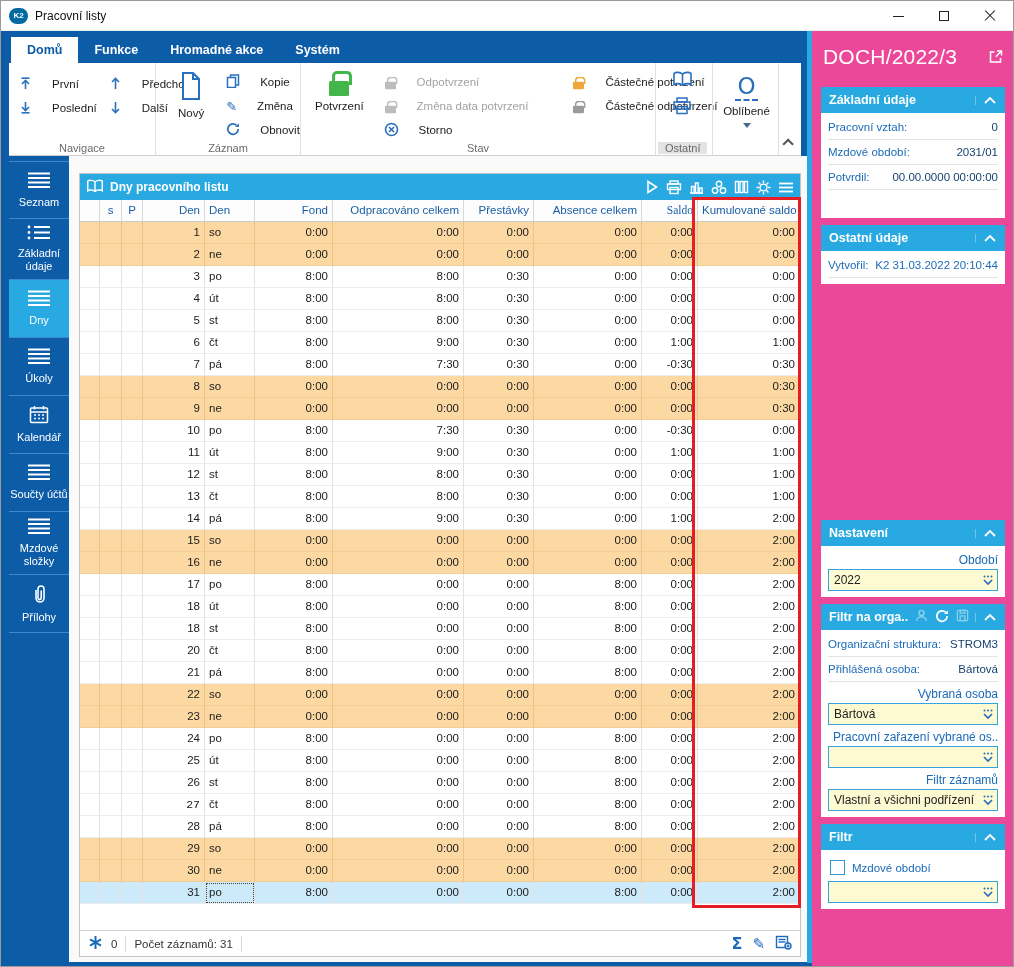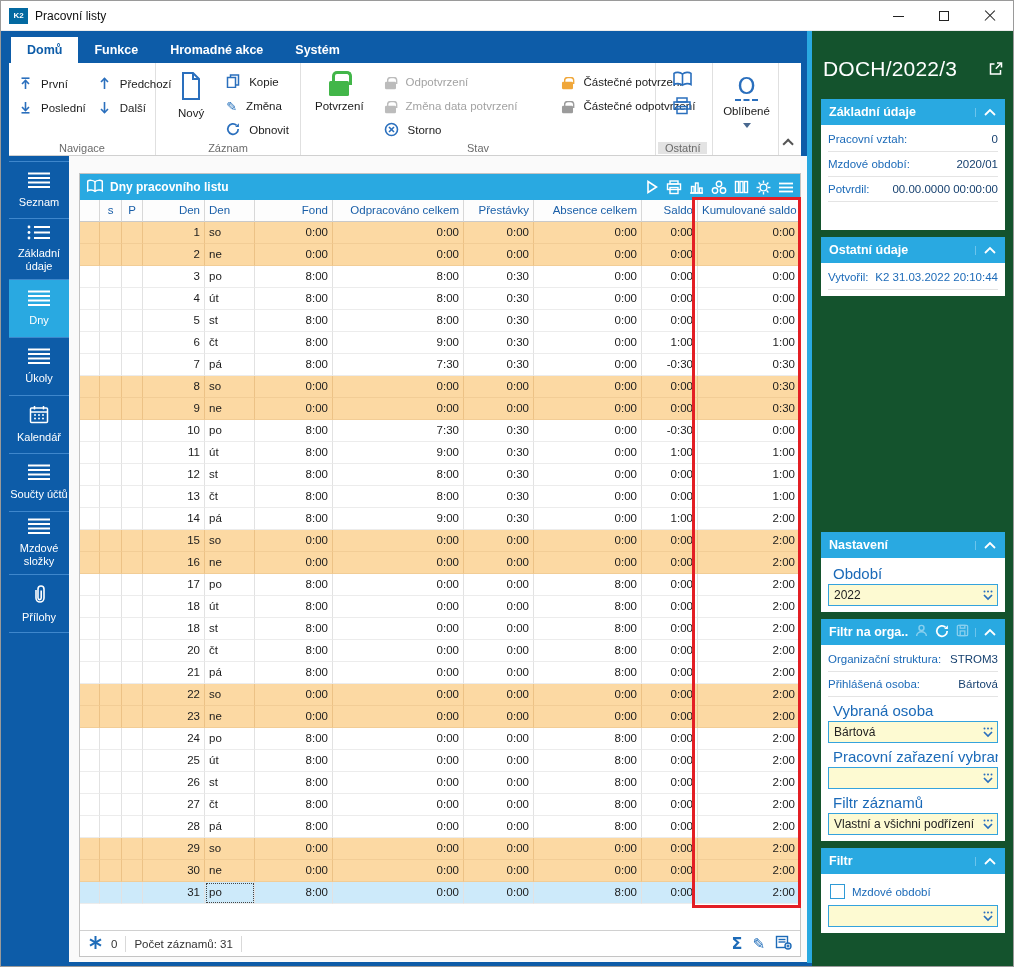--- a/index.html
+++ b/index.html
@@ -3,42 +3,42 @@
 <meta charset="utf-8">
 <style>
   * { box-sizing: border-box; margin: 0; padding: 0; }
   html,body { width:1014px; height:967px; }
   body { font-family:"Liberation Sans", sans-serif; font-size:12px; overflow:hidden; }
 
   .window { position:relative; width:1014px; height:967px; background:#0d5ca8; border:1px solid #9a9a9a; }
 
   
   .titlebar { position:absolute; top:0; left:0; right:0; height:30px; background:#fff; display:flex; align-items:center; padding-left:8px; border-bottom:1px solid #ececec; }
-  .k2badge { width:19px; height:16px; background:#0369a1; color:#fff; font-size:8px; font-weight:bold; display:flex; align-items:center; justify-content:center; border-radius:0; margin-right:7px; }
+  .k2badge { width:19px; height:16px; background:#0369a1; color:#fff; font-size:8px; font-weight:bold; display:flex; align-items:center; justify-content:center; border-radius:8px; margin-right:7px; }
   .wintitle { color:#111; font-size:12px; }
   .wincontrols { position:absolute; right:0; top:0; height:30px; display:flex; }
   .winbtn { width:46px; height:30px; display:flex; align-items:center; justify-content:center; }
   .ic-min { width:11px; height:1px; background:#222; display:block; }
   .ic-max { width:10px; height:10px; border:1px solid #222; display:block; }
   .ic-close { position:relative; width:12px; height:12px; display:block; }
   .ic-close::before,.ic-close::after { content:""; position:absolute; left:-1px; top:5px; width:14px; height:1.4px; background:#222; }
   .ic-close::before { transform:rotate(45deg); } .ic-close::after { transform:rotate(-45deg); }
 
   
   .tabbar { position:absolute; top:30px; left:0; width:806px; height:32px; background:#0d5ca8; display:flex; align-items:flex-end; padding-left:10px; }
   .tab { height:26px; padding:0 16px; display:flex; align-items:center; color:#fff; font-weight:600; font-size:12.5px; cursor:default; }
   .tab.active { background:#fff; color:#0d5ca8; }
 
   
   .ribbon { position:absolute; top:62px; left:8px; width:792px; height:93px; background:#fff; border-bottom:1px solid #d0d0d0; display:flex; }
   .rgroup { position:relative; height:100%; border-right:1px solid #e0e0e0; padding:5px 2px 16px 4px; display:flex; align-items:flex-start; }
   .rgroup-label { position:absolute; bottom:1px; left:0; right:0; text-align:center; font-size:11px; color:#6b6b6b; }
   .rgroup-label.pill { left:2px; right:auto; background:#e3e3e3; padding:0 7px; }
   .rcol { display:flex; flex-direction:column; }
-  .sbtn { height:24px; display:flex; align-items:center; gap:9px; padding:0 6px; font-size:11.5px; color:#1c1c1c; white-space:nowrap;text-align:center; }
+  .sbtn { height:24px; display:flex; align-items:center; gap:20px; padding:0 6px; font-size:11.5px; color:#1c1c1c; white-space:nowrap;text-align:center; }
   .sbtn.disabled { color:#a3a3a3; }
   .bigbtn { display:flex; flex-direction:column; align-items:center; justify-content:flex-start; gap:4px; padding:3px 6px 0 6px; font-size:11.5px; color:#1c1c1c; }
 
   .lock { position:relative; display:inline-block; width:13px; height:9px; border-radius:1.5px; margin-top:6px; }
   .lock::before { content:""; position:absolute; left:2px; top:-6px; width:9px; height:7px; border:2px solid; border-bottom:none; border-radius:5px 5px 0 0; }
   .lock.green { background:#42b649; } .lock.green::before { border-color:#42b649; }
   .lock.orange { background:#f0a73a; } .lock.orange::before { border-color:#f0a73a; }
   .lock.gray { background:#bcbcbc; } .lock.gray::before { border-color:#bcbcbc; }
   .lock.dark { background:#9b9b9b; } .lock.dark::before { border-color:#9b9b9b; }
   .lock.big { width:20px; height:15px; margin-top:10px; }
@@ -78,34 +78,34 @@
   .panel-status { height:26px; flex:none; border-top:1px solid #d0d0d0; background:#fff; display:flex; align-items:center; padding:0 8px; gap:8px; color:#333; font-size:11.5px; }
   .vsep { width:1px; height:16px; background:#d9d9d9; }
   .status-right { margin-left:auto; display:flex; align-items:center; gap:10px; }
   .sum-glyph { color:#1d6bb8; font-size:16px; font-weight:bold; font-family:"DejaVu Sans", sans-serif; }
   .pencil-glyph { color:#1d6bb8; font-size:15px; font-family:"DejaVu Sans", sans-serif; }
 
   .red-overlay { position:absolute; left:612px; top:23px; width:109px; height:711px; border:3px solid #e31e24; pointer-events:none; }
 
   
   .splitter { position:absolute; top:30px; left:806px; width:5px; height:932px; background:#29a9e1; }
-  .rightpanel { position:absolute; top:30px; left:811px; right:0; bottom:0; background:#14532d; padding:24px 8px 6px 9px; }
+  .rightpanel { position:absolute; top:30px; left:811px; right:0; bottom:0; background:#ec4899; padding:12px 8px 6px 9px; }
   .doc-head { height:44px; display:flex; align-items:flex-start; justify-content:space-between; padding:2px 2px 0 2px; }
   .doc-title { color:#fff; font-size:21px; letter-spacing:.2px; }
   .section { margin-bottom:7px; }
   .sec-head { height:26px; background:#29a9e1; display:flex; align-items:center; padding:0 8px; gap:6px; }
   .sec-title { color:#fff; font-weight:bold; font-size:12.5px; flex:1; white-space:nowrap; overflow:hidden; }
   .sec-icons { display:flex; align-items:center; gap:7px; }
   .sec-chev { border-left:1px solid #6cc4ec; padding-left:7px; display:flex; }
   .sec-body { background:#fff; padding:2px 7px 6px 7px; }
   .f-row { height:25px; display:flex; align-items:center; justify-content:space-between; border-bottom:1px solid #e4e4e4; font-size:11.5px; gap:4px; }
   .f-label { color:#1b6ab8; white-space:nowrap; overflow:hidden; }
   .f-value { color:#16406f; white-space:nowrap; }
   .f-value.bluev { color:#1d6bb8; }
-  .inp-label { color:#1b6ab8; font-size:15px; margin:5px 0 2px 5px; white-space:nowrap; overflow:hidden; }
+  .inp-label { color:#1b6ab8; font-size:12px; margin:5px 0 2px 5px; white-space:nowrap; overflow:hidden;text-align:right; }
   .dd { position:relative; }
   .dd input { width:100%; height:22px; border:1px solid #35a3dd; background:#fdfad2; font-family:"Liberation Sans",sans-serif; font-size:12px; color:#222; padding:0 20px 0 5px; }
   .dd .dd-ic { position:absolute; right:4px; top:6px; pointer-events:none; display:flex; }
   .cb-row { display:flex; align-items:center; gap:7px; padding:8px 0 6px 2px; }
   .cb { width:15px; height:15px; border:1px solid #2f9ad6; display:inline-block; flex:none; }
   .cb.yellow { background:#fdfad2; } .cb.white { background:#fff; }
   .cb-label { color:#1b6ab8; font-size:11.5px; white-space:nowrap; overflow:hidden; }
   .gap-big { height:229px; }
   .basic-pad { height:22px; }
 </style>
@@ -462,21 +462,21 @@
       <div class="grid-header" id="grid-header">
           <div class="gh-cell al-c" style="width: 20px;"></div>
           <div class="gh-cell al-c" style="width: 22px;">s</div>
           <div class="gh-cell al-c" style="width: 21px;">P</div>
           <div class="gh-cell al-r" style="width: 62px;">Den</div>
           <div class="gh-cell al-l" style="width: 50px;">Den</div>
           <div class="gh-cell al-r" style="width: 78px;">Fond</div>
           <div class="gh-cell al-r" style="width: 131px;">Odpracováno celkem</div>
           <div class="gh-cell al-r" style="width: 70px;">Přestávky</div>
           <div class="gh-cell al-r" style="width: 108px;">Absence celkem</div>
-          <div class="gh-cell al-r" style="width: 56px;">Saldo</div>
+          <div class="gh-cell al-r" style="width: 56px; font-family: Liberation Serif, serif;">Saldo</div>
           <div class="gh-cell al-r" style="width: 102px;">Kumulované saldo</div>
         </div>
       <div class="grid-rows" id="grid-rows">
           <div class="g-row weekend">
             <div class="g-cell al-c" style="width: 20px;"></div>
             <div class="g-cell al-c" style="width: 22px;"></div>
             <div class="g-cell al-c" style="width: 21px;"></div>
             <div class="g-cell al-r" style="width: 62px;">1</div>
             <div class="g-cell al-l" style="width: 50px;">so</div>
             <div class="g-cell al-r" style="width: 78px;">0:00</div>
@@ -808,21 +808,21 @@
             <div class="g-cell al-r" style="width: 131px;">0:00</div>
             <div class="g-cell al-r" style="width: 70px;">0:00</div>
             <div class="g-cell al-r" style="width: 108px;">8:00</div>
             <div class="g-cell al-r" style="width: 56px;">0:00</div>
             <div class="g-cell al-r" style="width: 102px;">2:00</div>
           </div>
           <div class="g-row">
             <div class="g-cell al-c" style="width: 20px;"></div>
             <div class="g-cell al-c" style="width: 22px;"></div>
             <div class="g-cell al-c" style="width: 21px;"></div>
-            <div class="g-cell al-r" style="width: 62px;">27</div>
+            <div class="g-cell al-r" style="width: 62px; font-family: Liberation Mono, monospace;">27</div>
             <div class="g-cell al-l" style="width: 50px;">čt</div>
             <div class="g-cell al-r" style="width: 78px;">8:00</div>
             <div class="g-cell al-r" style="width: 131px;">0:00</div>
             <div class="g-cell al-r" style="width: 70px;">0:00</div>
             <div class="g-cell al-r" style="width: 108px;">8:00</div>
             <div class="g-cell al-r" style="width: 56px;">0:00</div>
             <div class="g-cell al-r" style="width: 102px;">2:00</div>
           </div>
           <div class="g-row">
             <div class="g-cell al-c" style="width: 20px;"></div>
@@ -934,21 +934,21 @@
             </svg>
           </span>
       </div>
       <div class="sec-body" id="basic-fields">
           <div class="f-row">
             <span class="f-label">Pracovní vztah:</span>
             <span class="f-value">0</span>
           </div>
           <div class="f-row">
             <span class="f-label">Mzdové období:</span>
-            <span class="f-value">2020/01</span>
+            <span class="f-value">2031/01</span>
           </div>
           <div class="f-row">
             <span class="f-label">Potvrdil:</span>
             <span class="f-value">00.00.0000 00:00:00</span>
           </div>
           <div class="basic-pad"></div>
         </div>
     </div>
 
     <div class="section">

